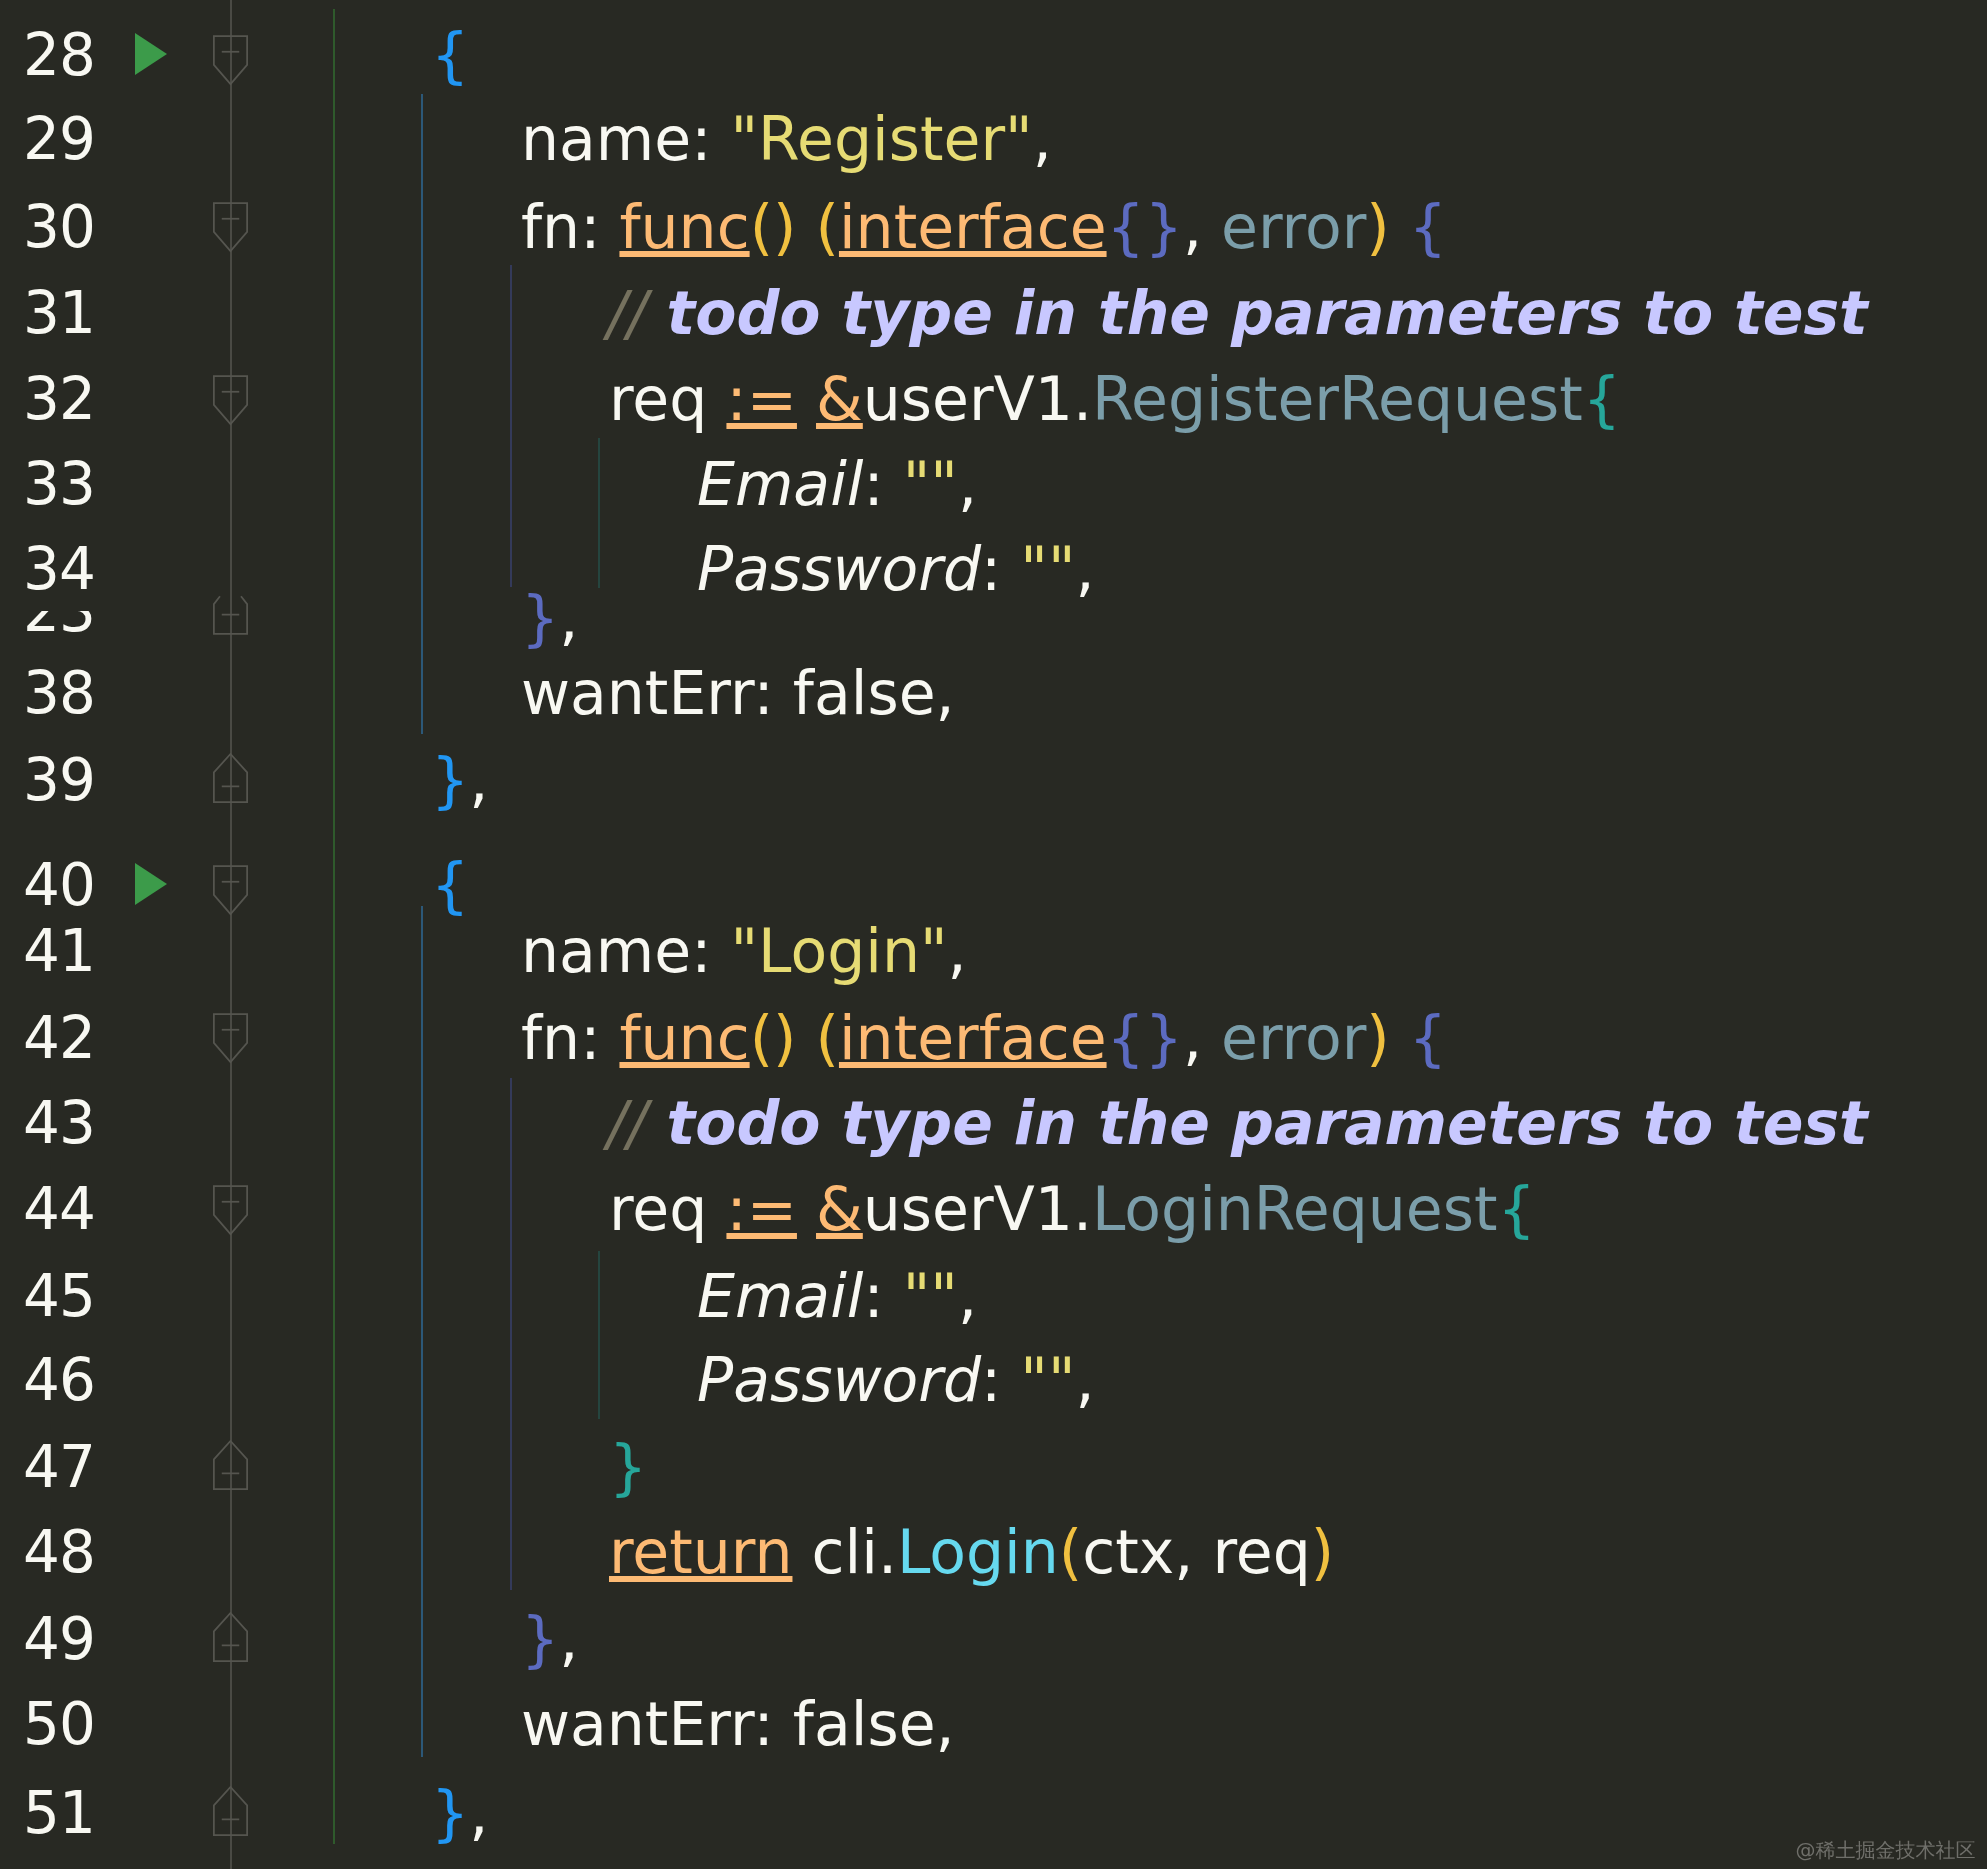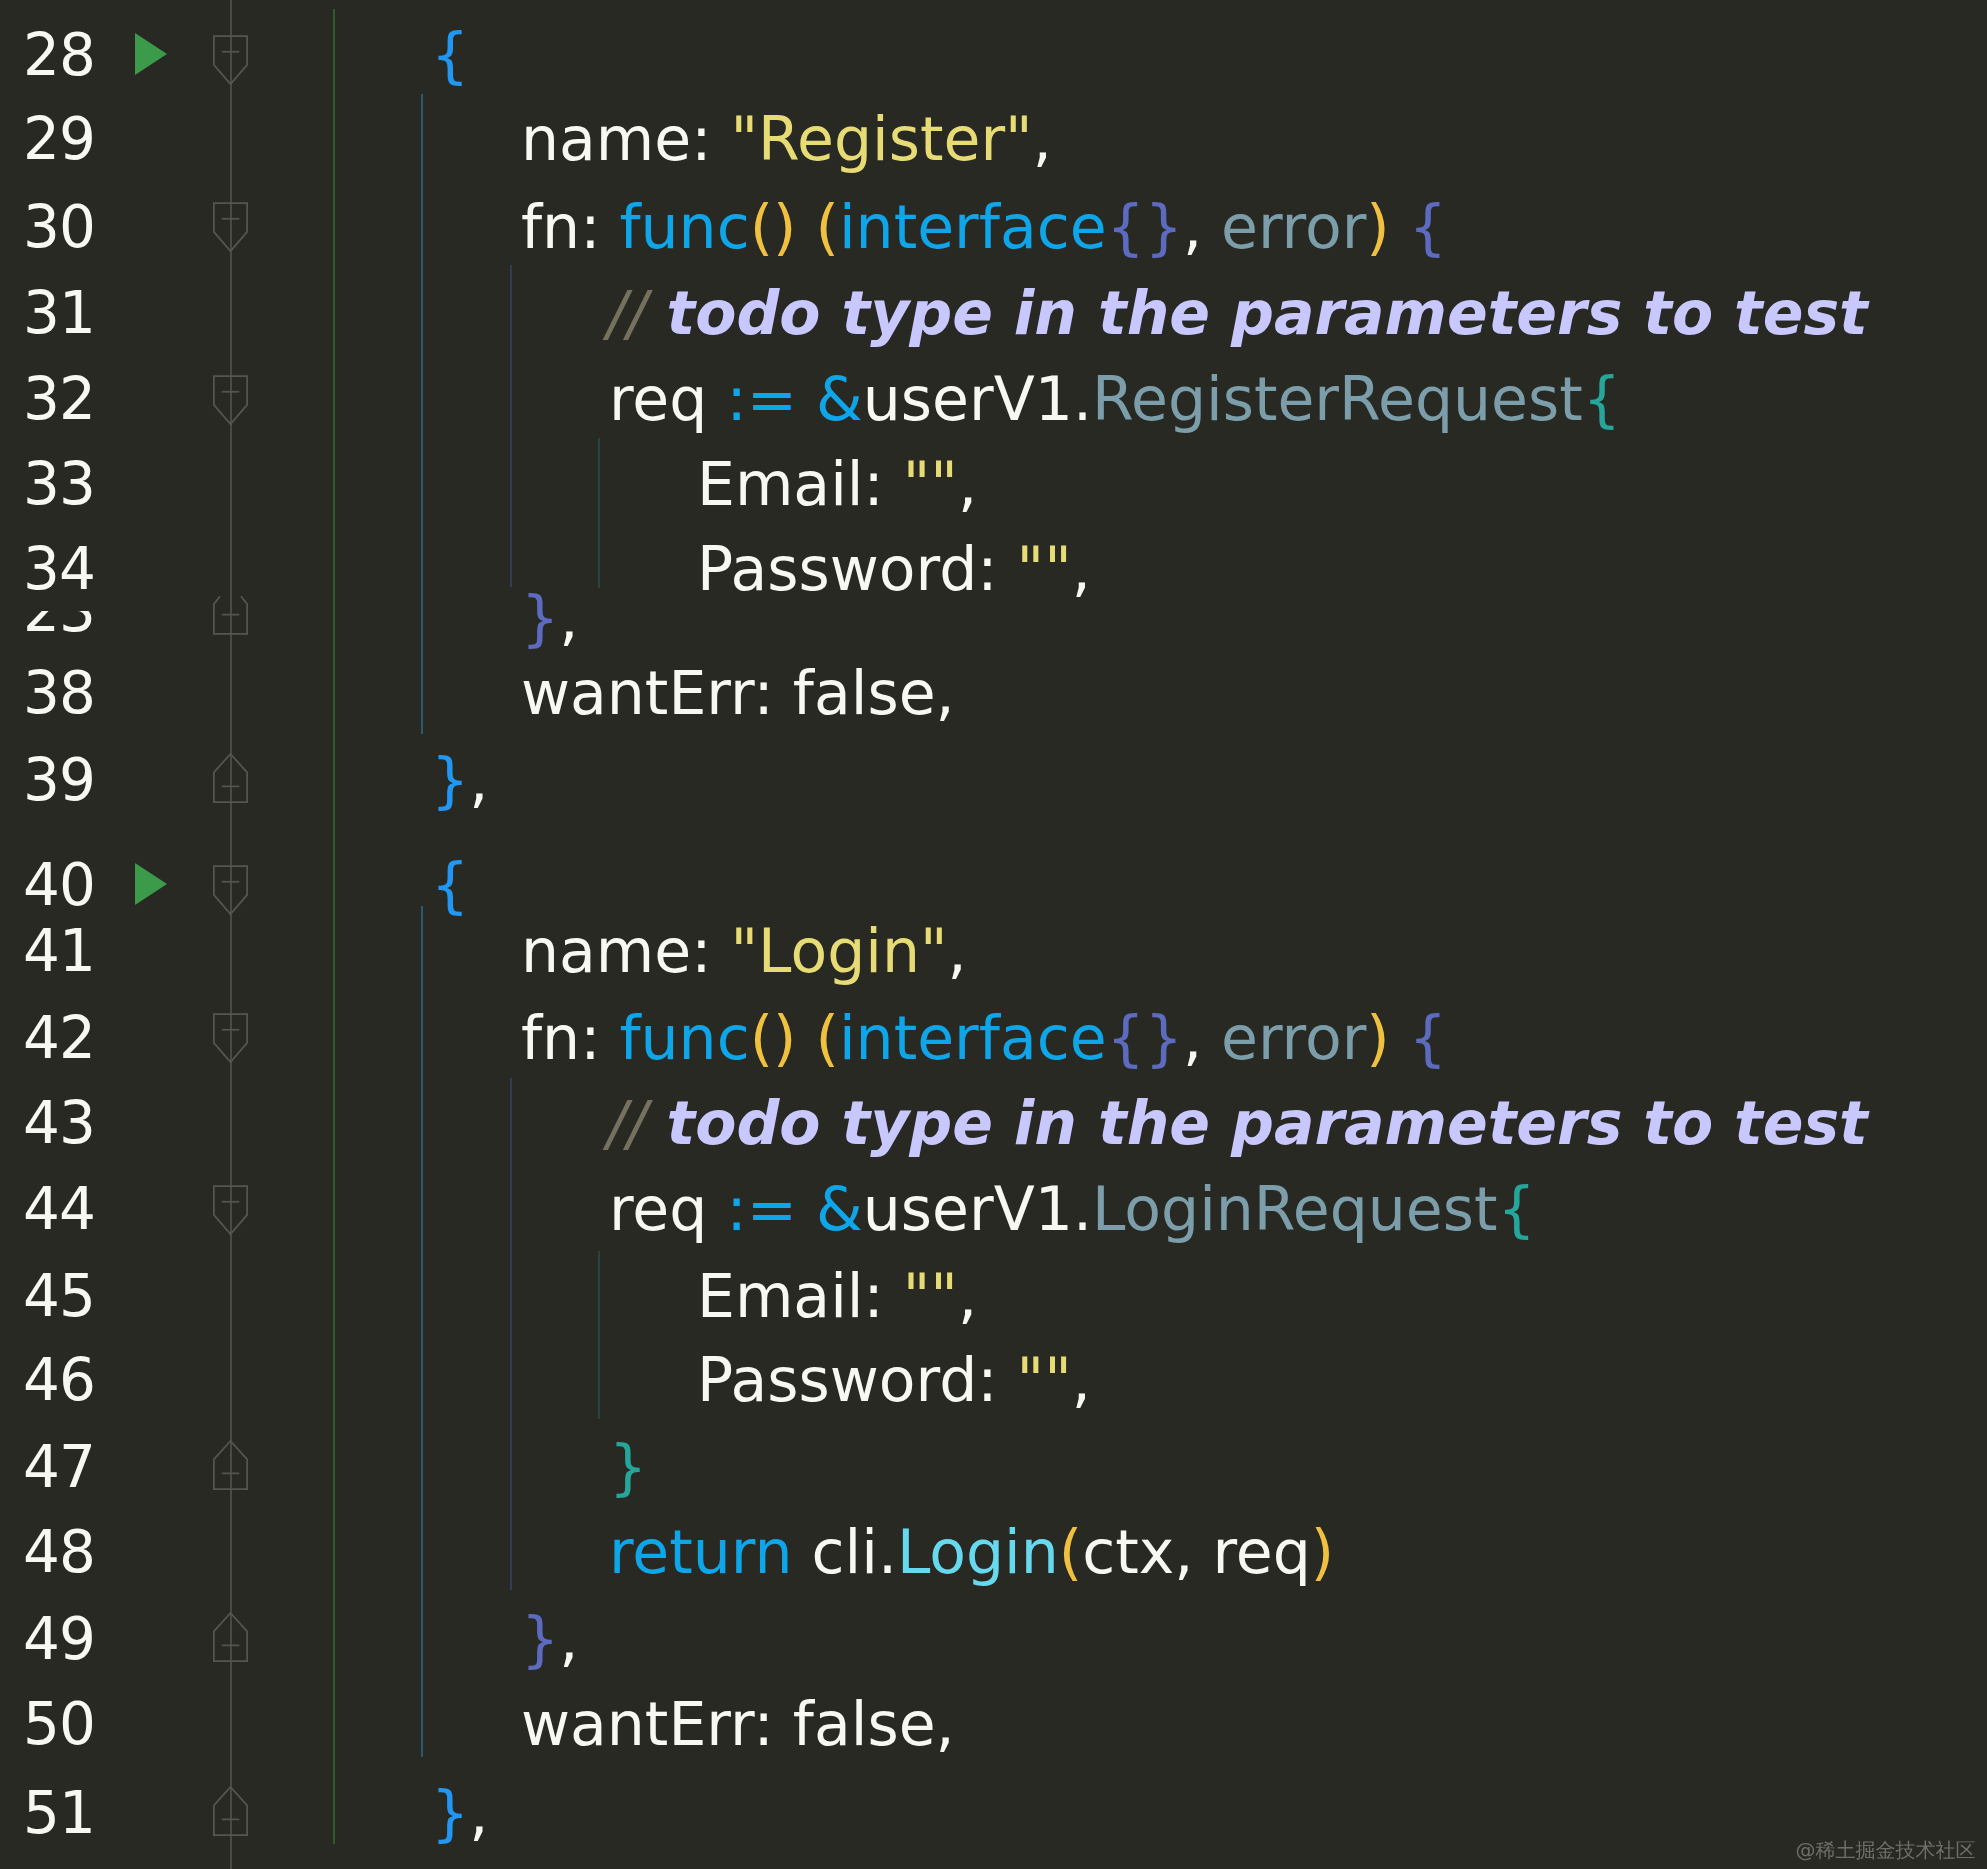--- a/index.html
+++ b/index.html
@@ -17,31 +17,31 @@
   }
   .ln { position: absolute; left: 23px; top: 0; color: #f8f8f2; font-size: 58px; letter-spacing: -0.9px; }
   .run {
     position: absolute; left: 135px; top: 21px; width: 0; height: 0;
     border-top: 21px solid transparent; border-bottom: 21px solid transparent;
     border-left: 32px solid #3c9b4a;
   }
   .fold { position: absolute; left: 213px; width: 35px; }
   .fold svg { display: block; }
   .code { position: absolute; top: 0; }
-  .kw { color: #0ea5e9; }
+  .kw { color: #fdba74; text-decoration: underline; }
   .str { color: #e6db74; }
   .typ { color: #7b9eaa; }
   .fnc { color: #66d9ef; }
   .p1 { color: #2196f3; }
   .p2 { color: #5c6bc0; }
   .p3 { color: #f0c040; }
   .p4 { color: #26a69a; }
   .cm-slash { color: #75715e; font-style: italic; }
   .cm { color: #c8c8ff; font-style: italic; font-weight: bold; }
-  .field { }
+  .field { font-style: italic; }
   .wm { position: absolute; right: 12.4px; bottom: 5.3px; font-size: 20px; color: #6f6f6a; }
 </style>
 </head>
 <body>
 
 <div class="editor">
   <div class="gutter-line"></div>
 
   <div class="guide" style="left:333px;top:8.8px;height:1835px;background:#2f5a2c;"></div>
   <div class="guide" style="left:421px;top:94px;height:640px;background:#2c5878;"></div>

